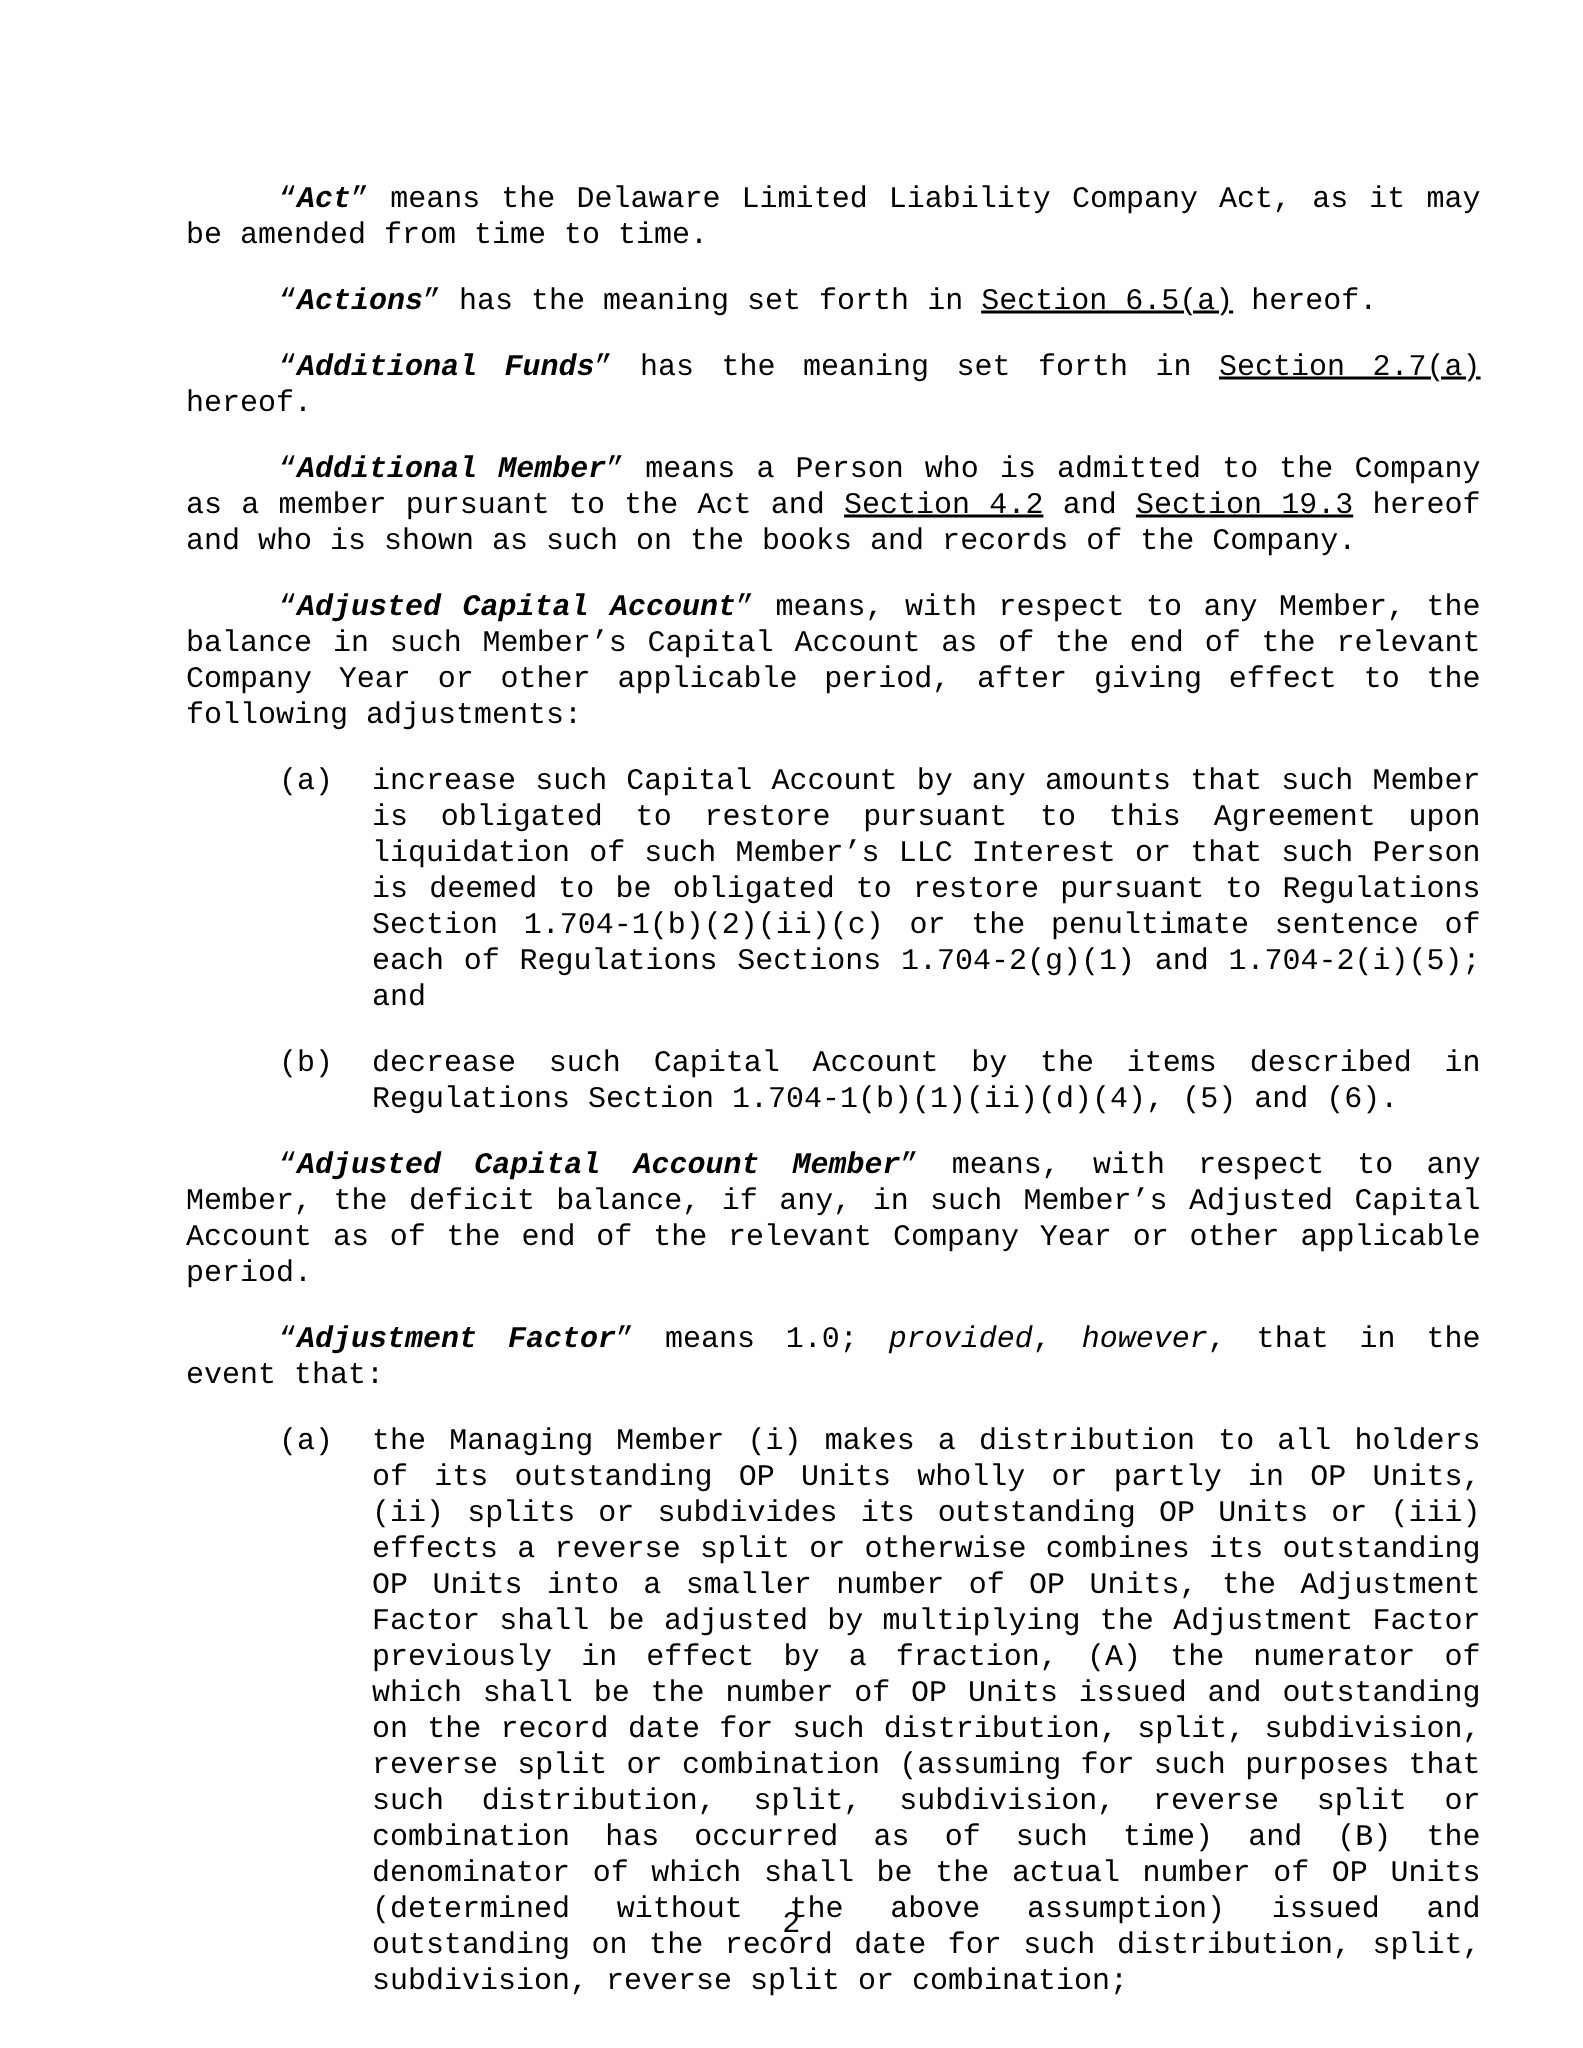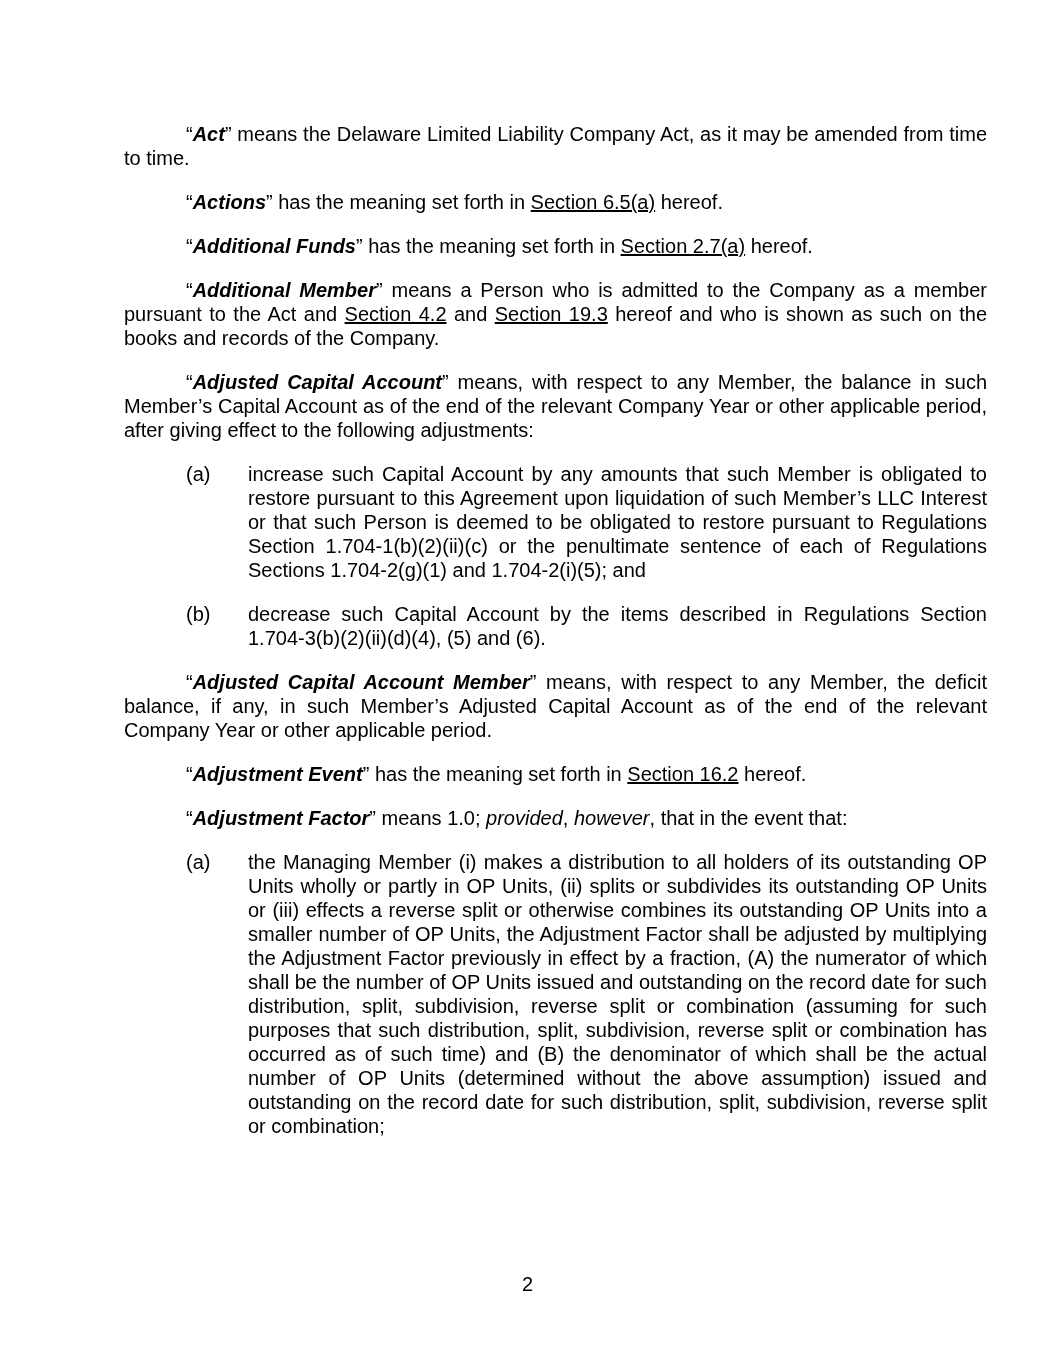--- a/index.html
+++ b/index.html
@@ -8,21 +8,21 @@
     background: #ffffff;
   }
   .page {
     position: relative;
     width: 1055px;
     height: 1365px;
     margin: 0 auto;
     background: #ffffff;
     box-sizing: border-box;
     padding: 122px 68px 0 124px;
-    font-family: Liberation Sans, sans-serif;
+    font-family: Liberation Mono, monospace;
     font-size: 20px;
     line-height: 24px;
     color: #000000;
     overflow: hidden;
   }
   .para {
     margin: 0 0 20px 0;
     text-align: justify;
     text-indent: 62px;
   }
@@ -63,27 +63,26 @@
 
     <p class="para"><span>“</span><span class="bi">Adjusted Capital Account</span><span>” means, with respect to any Member, the balance in such Member’s Capital Account as of the end of the relevant Company Year or other applicable period, after giving effect to the following adjustments:</span></p>
 
     <div class="li">
       <span class="marker">(a)</span>
       <span><span>increase such Capital Account by any amounts that such Member is obligated to restore pursuant to this Agreement upon liquidation of such Member’s LLC Interest or that such Person is deemed to be obligated to restore pursuant to Regulations Section 1.704-1(b)(2)(ii)(c) or the penultimate sentence of each of Regulations Sections 1.704-2(g)(1) and 1.704-2(i)(5); and</span></span>
     </div>
 
     <div class="li">
       <span class="marker">(b)</span>
-      <span><span>decrease such Capital Account by the items described in Regulations Section 1.704-3(b)(2)(ii)(d)(4), (5) and (6).</span></span>
+      <span><span>decrease such Capital Account by the items described in Regulations Section 1.704-1(b)(1)(ii)(d)(4), (5) and (6).</span></span>
     </div>
 
 
     <p class="para"><span>“</span><span class="bi">Adjusted Capital Account Member</span><span>” means, with respect to any Member, the deficit balance, if any, in such Member’s Adjusted Capital Account as of the end of the relevant Company Year or other applicable period.</span></p>
 
-    <p class="para"><span>“</span><span class="bi">Adjustment Event</span><span>” has the meaning set forth in </span><span class="u">Section 16.2</span><span> hereof.</span></p>
 
     <p class="para"><span>“</span><span class="bi">Adjustment Factor</span><span>” means 1.0; </span><span class="i">provided</span><span>, </span><span class="i">however</span><span>, that in the event that:</span></p>
 
     <div class="li">
       <span class="marker">(a)</span>
       <span><span>the Managing Member (i) makes a distribution to all holders of its outstanding OP Units wholly or partly in OP Units, (ii) splits or subdivides its outstanding OP Units or (iii) effects a reverse split or otherwise combines its outstanding OP Units into a smaller number of OP Units, the Adjustment Factor shall be adjusted by multiplying the Adjustment Factor previously in effect by a fraction, (A) the numerator of which shall be the number of OP Units issued and outstanding on the record date for such distribution, split, subdivision, reverse split or combination (assuming for such purposes that such distribution, split, subdivision, reverse split or combination has occurred as of such time) and (B) the denominator of which shall be the actual number of OP Units (determined without the above assumption) issued and outstanding on the record date for such distribution, split, subdivision, reverse split or combination;</span></span>
     </div>
 
   </div>
 

